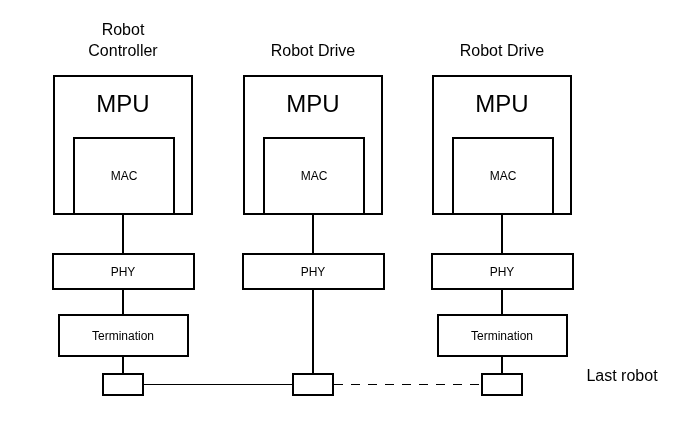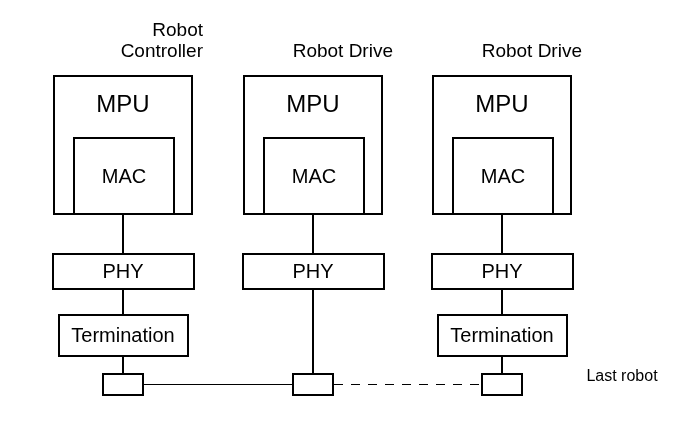--- a/index.html
+++ b/index.html
@@ -12,37 +12,37 @@
     width: 696px;
     height: 438px;
     background: #ffffff;
     font-family: "Liberation Sans", sans-serif;
     color: #000000;
     overflow: hidden;
   }
   .title {
     position: absolute;
     width: 160px;
-    text-align: right;
-    font-size: 19px;
+    text-align: center;
+    font-size: 16px;
     line-height: 21px;
     white-space: nowrap;
   }
   .title span { display: block; }
   .box {
     position: absolute;
     border: 2.5px solid #000000;
     background: #ffffff;
     box-sizing: border-box;
   }
   .label-center {
     display: flex;
     align-items: center;
     justify-content: center;
-    font-size: 20px;
+    font-size: 12px;
   }
   .mpu-label {
     position: absolute;
     left: 0;
     right: 0;
     top: 13px;
     text-align: center;
     font-size: 24px;
   }
   .mac {

